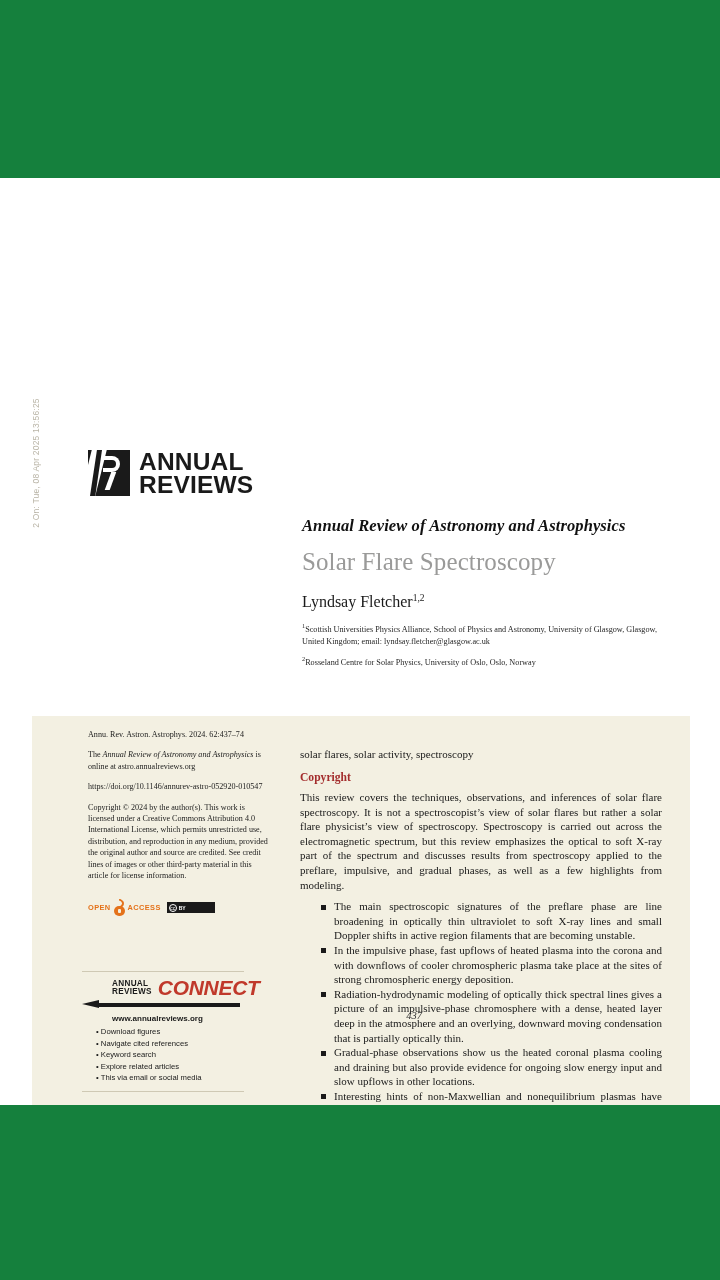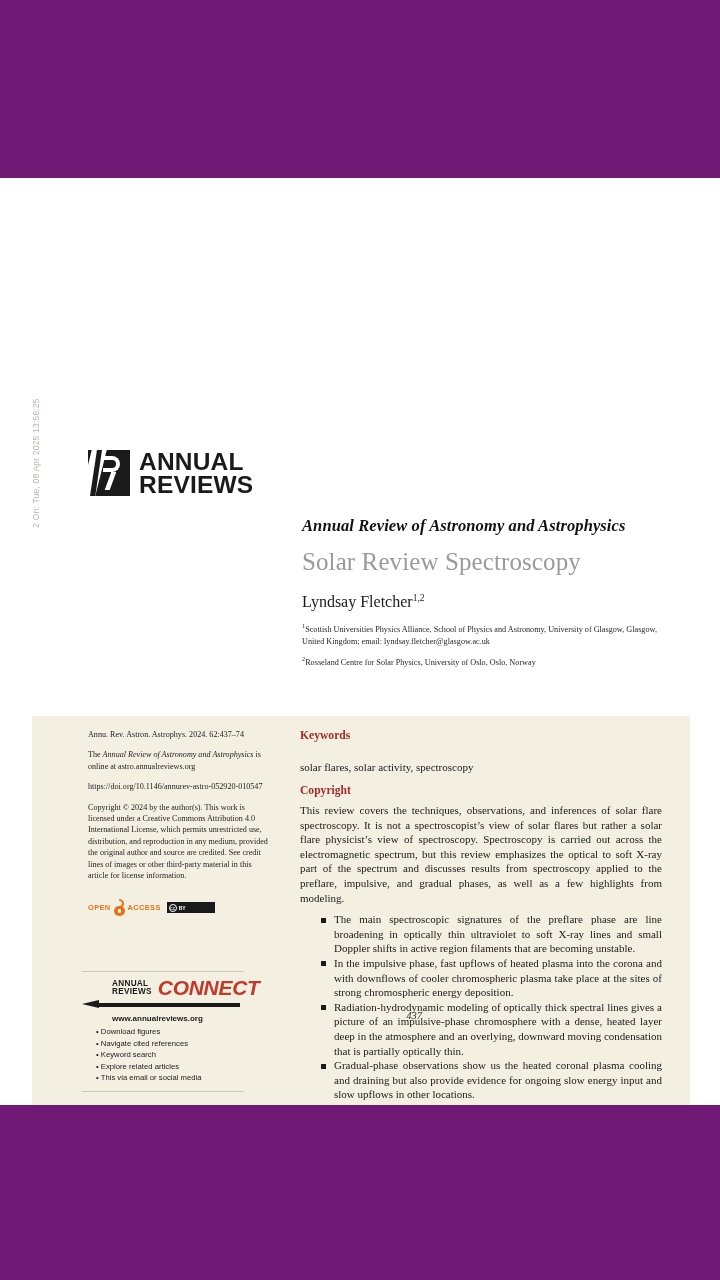--- a/index.html
+++ b/index.html
@@ -5,21 +5,21 @@
   * { box-sizing: border-box; margin: 0; padding: 0; }
   html, body {
     width: 720px; height: 1280px;
     background: #000;
     font-family: "Liberation Serif", serif;
     overflow: hidden;
   }
   #viewport {
     position: relative;
     width: 720px; height: 1280px;
-    background: #701a75;
+    background: #15803d;
   }
   
   #page {
     position: absolute;
     left: 0; top: 178px;
     width: 720px; height: 927px;
     background: #ffffff;
     overflow: hidden;
   }
   
@@ -333,21 +333,21 @@
         <div class="r-leg"></div>
       </div>
       <div class="logo-words">
         <div>ANNUAL</div>
         <div>REVIEWS</div>
       </div>
     </div>
 
     <div id="journal-head">
       <div id="journal-name">Annual Review of Astronomy and Astrophysics</div>
-      <h1 id="article-title">Solar Review Spectroscopy</h1>
+      <h1 id="article-title">Solar Flare Spectroscopy</h1>
       <div id="author">
         <span>Lyndsay Fletcher</span><sup>1,2</sup>
       </div>
       <div class="affil">
         <sup>1</sup><span>Scottish Universities Physics Alliance, School of Physics and Astronomy, University of Glasgow, Glasgow, United Kingdom; email: lyndsay.fletcher@glasgow.ac.uk</span>
       </div>
       <div class="affil second">
         <sup>2</sup><span>Rosseland Centre for Solar Physics, University of Oslo, Oslo, Norway</span>
       </div>
     </div>
@@ -390,21 +390,20 @@
         <ul id="connect-list">
           <li>Download figures</li>
           <li>Navigate cited references</li>
           <li>Keyword search</li>
           <li>Explore related articles</li>
           <li>This via email or social media</li>
         </ul>
       </div>
 
       <div id="abs-col">
-        <div class="sec-head">Keywords</div>
         <div id="keywords-text">solar flares, solar activity, spectroscopy</div>
         <div class="sec-head">Copyright</div>
         <div id="abstract-text">This review covers the techniques, observations, and inferences of solar flare spectroscopy. It is not a spectroscopist’s view of solar flares but rather a solar flare physicist’s view of spectroscopy. Spectroscopy is carried out across the electromagnetic spectrum, but this review emphasizes the optical to soft X-ray part of the spectrum and discusses results from spectroscopy applied to the preflare, impulsive, and gradual phases, as well as a few highlights from modeling.</div>
         <ul id="bullets">
           <li>The main spectroscopic signatures of the preflare phase are line broadening in optically thin ultraviolet to soft X-ray lines and small Doppler shifts in active region filaments that are becoming unstable.</li>
           <li>In the impulsive phase, fast upflows of heated plasma into the corona and with downflows of cooler chromospheric plasma take place at the sites of strong chromospheric energy deposition.</li>
           <li>Radiation-hydrodynamic modeling of optically thick spectral lines gives a picture of an impulsive-phase chromosphere with a dense, heated layer deep in the atmosphere and an overlying, downward moving condensation that is partially optically thin.</li>
           <li>Gradual-phase observations show us the heated coronal plasma cooling and draining but also provide evidence for ongoing slow energy input and slow upflows in other locations.</li>
           <li>Interesting hints of non-Maxwellian and nonequilibrium plasmas have been found, along with possible evidence of plasma turbulence from line broadening.</li>
         </ul>

